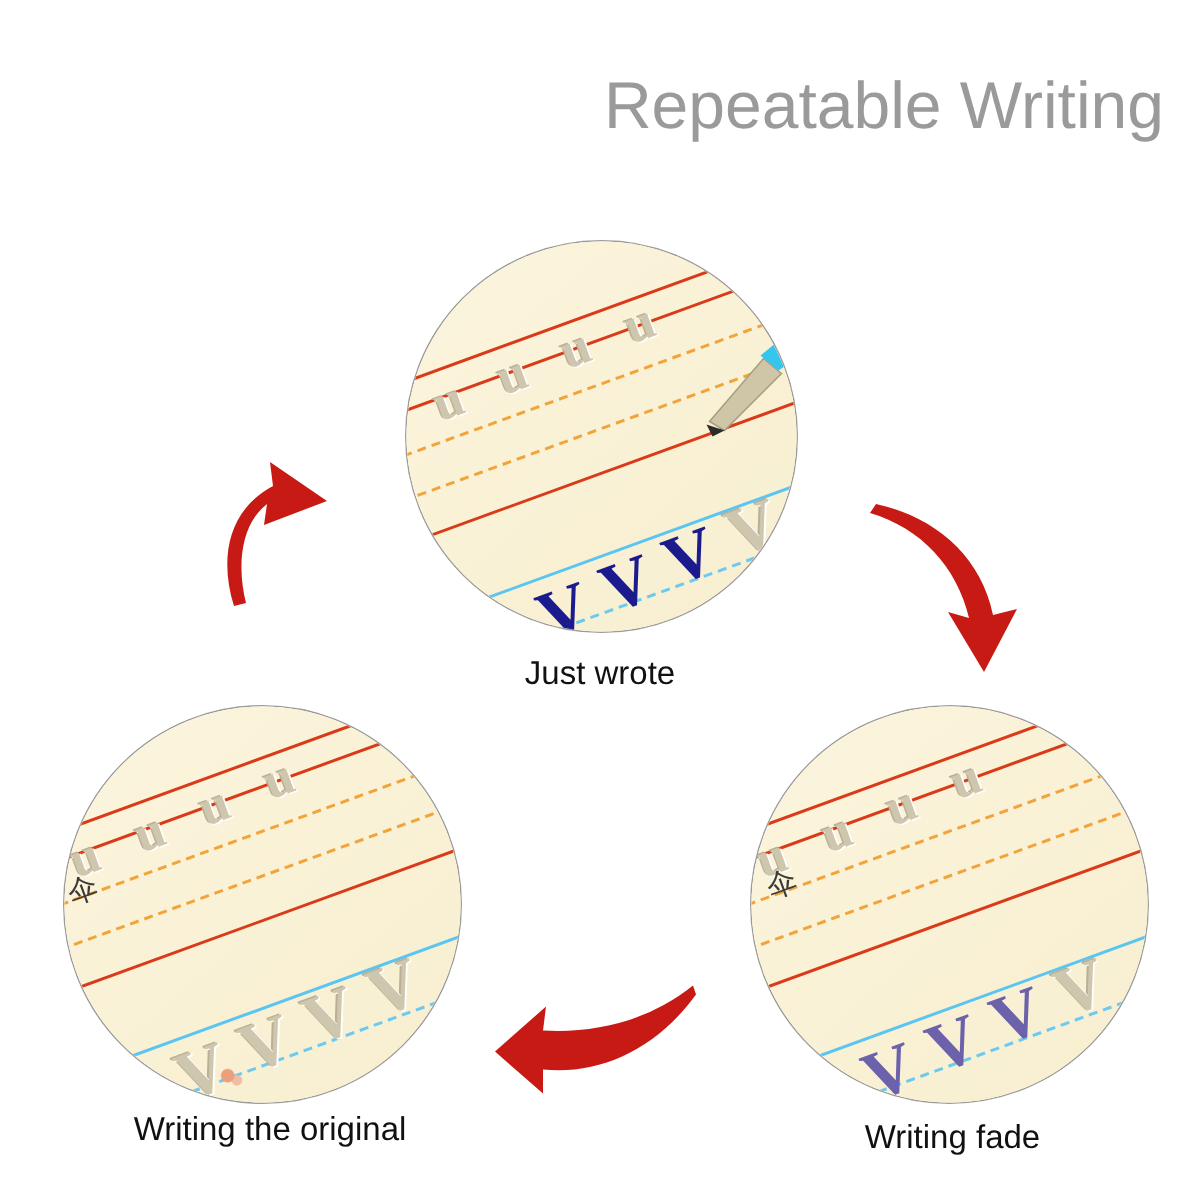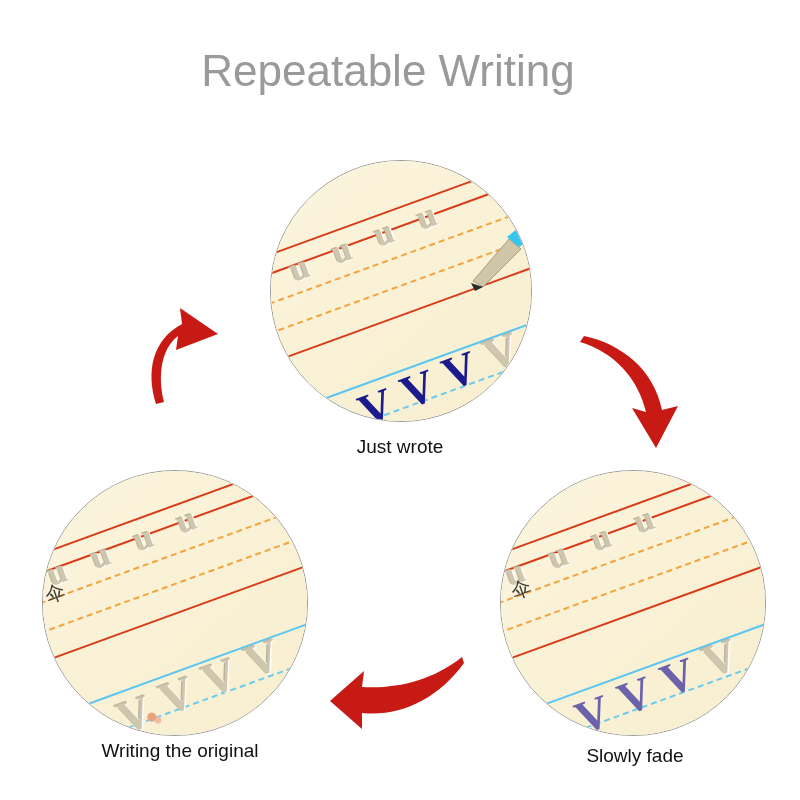--- a/index.html
+++ b/index.html
@@ -13,21 +13,21 @@
     position: relative;
     overflow: hidden;
     font-family: "Liberation Sans", sans-serif;
   }
 
   #page-title {
     position: absolute;
     top: 44px;
     left: 0;
     width: 776px;
-    text-align: center;
+    text-align: right;
     font-size: 44px;
     color: #9a9a9a;
     font-weight: 400;
     letter-spacing: 0px;
     line-height: 54px;
   }
 
   .stage {
     position: absolute;
     inset: 0;
@@ -111,21 +111,21 @@
 
   .blossom {
     position: absolute;
     border-radius: 50%;
   }
 
   
   .caption {
     position: absolute;
     color: #111111;
-    font-size: 19px;
+    font-size: 22px;
     white-space: nowrap;
     text-align: center;
   }
 
   
   .arrow-svg { position: absolute; overflow: visible; }
 </style>
 </head>
 <body>
 
@@ -256,17 +256,17 @@
   <svg class="arrow-svg" style="left:578px; top:330px;" width="130" height="130" viewBox="0 0 130 130">
     <path d="M6 6 C44 14, 76 40, 84 80 L100 76 L78 118 L54 78 L68 82 C60 48, 36 22, 2 12 Z" fill="#c81a14"></path>
   </svg>
 
   <svg class="arrow-svg" style="left:328px; top:655px;" width="140" height="90" viewBox="0 0 140 90">
     <path d="M136 8 C110 44, 72 62, 34 58 L34 74 L2 46 L36 16 L34 32 C68 34, 104 26, 134 2 Z" fill="#c81a14"></path>
   </svg>
 
   <div class="caption" style="left:280px; top:436px; width:240px;">Just wrote</div>
 
-  <div class="caption" style="left:515px; top:745px; width:240px;">Slowly fade</div>
+  <div class="caption" style="left:515px; top:745px; width:240px;">Writing fade</div>
 
   <div class="caption" style="left:50px; top:740px; width:260px;">Writing the original</div>
 
 </div>
 
 </body></html>

